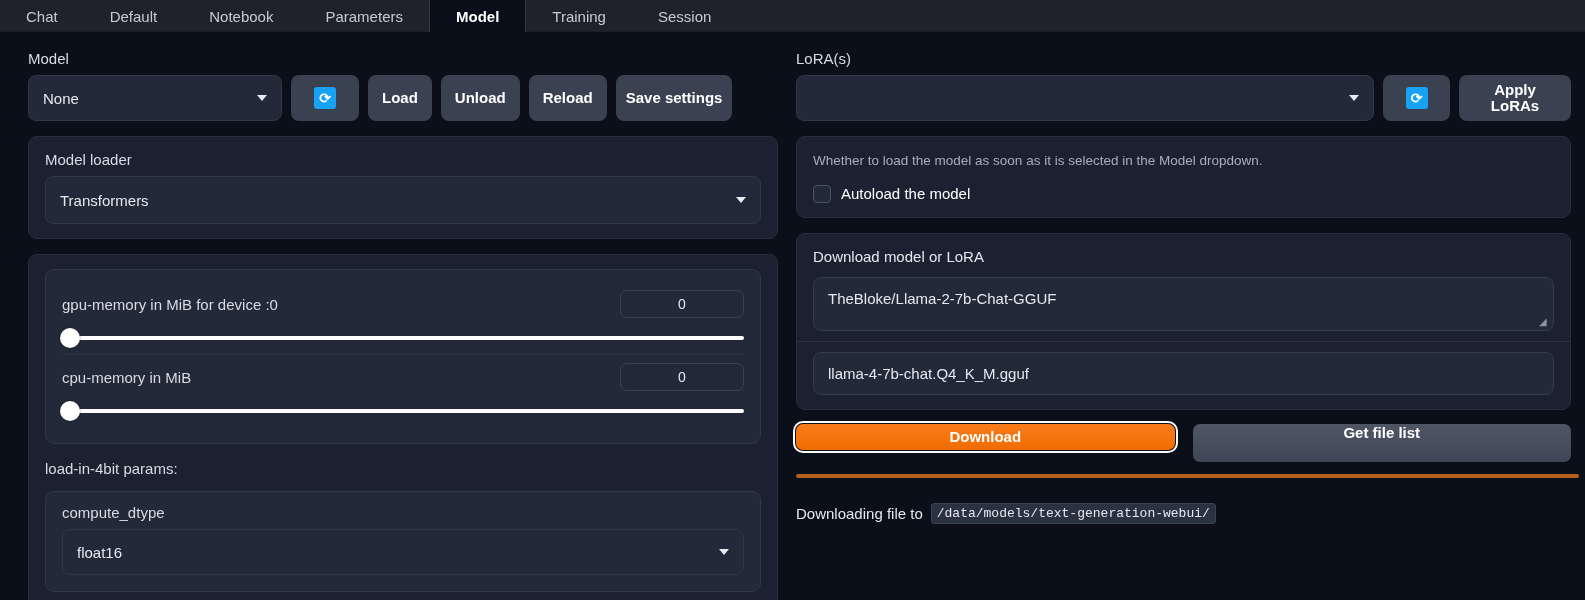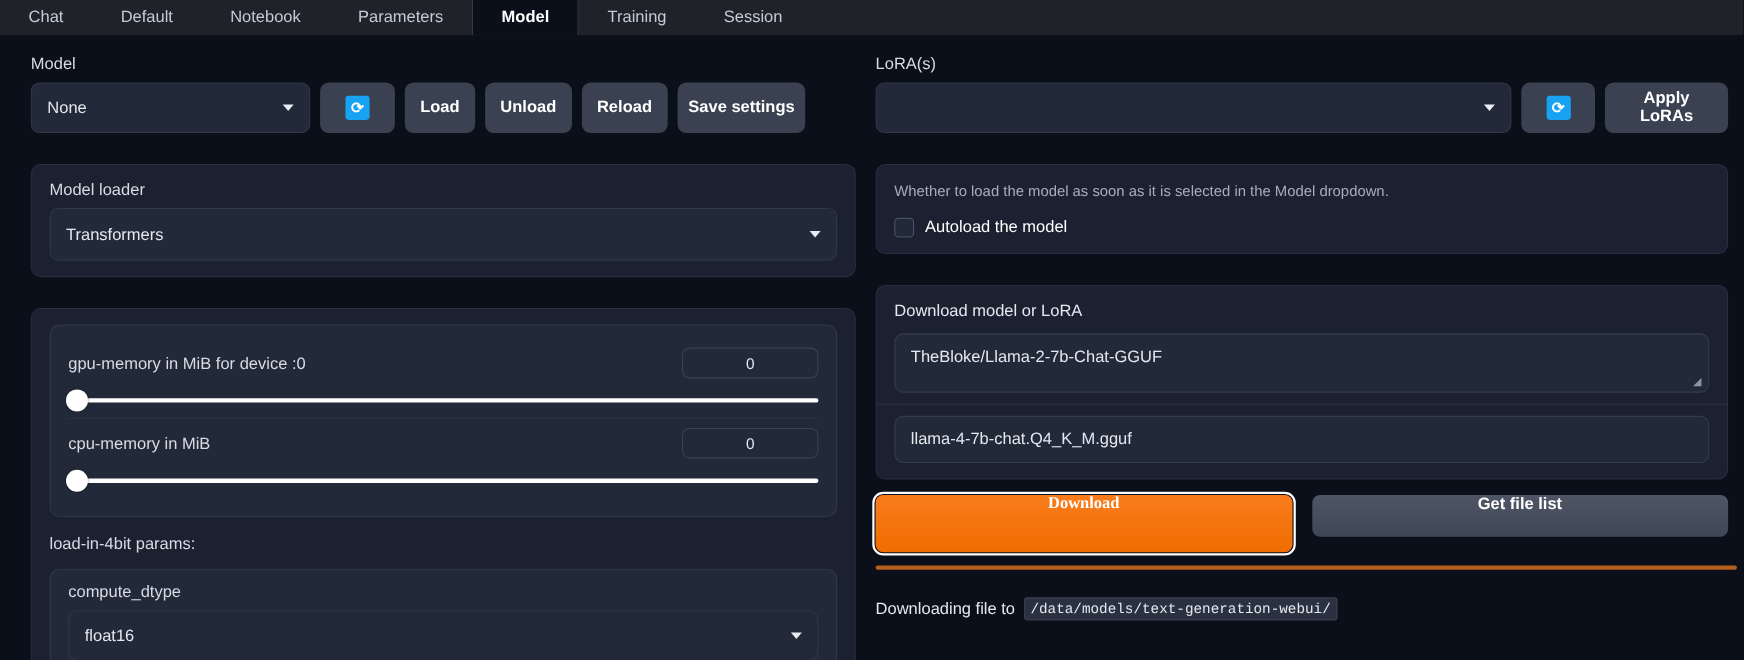--- a/index.html
+++ b/index.html
@@ -9,21 +9,21 @@
     background: #0b0f19;
     font-family: "Liberation Sans", sans-serif;
     overflow: hidden;
   }
 
   
   .tabbar {
     height: 32px;
     background: #1f2228;
     display: flex;
-    align-items: center;
+    align-items: flex-start;
     border-bottom: 1px solid #1a1d23;
   }
   .tab {
     padding: 0 26px;
     display: flex; align-items: center;
     font-size: 15px;
     color: #c5cbd6;
     height: 32px;
     white-space: nowrap;
   }
@@ -101,21 +101,21 @@
     font-size: 14px;
     line-height: 1;
   }
   .btn-wrap { flex-direction: column; padding: 0 10px; }
 
   
   .panel {
     background: #1b2130;
     border: 1px solid #262e3f;
     border-radius: 9px;
-    margin: 28px 0 0 28px;
+    margin: 15px 0 0 28px;
     width: 750px;
     padding: 14px 16px;
   }
   .col-right .panel { margin-left: 6px; width: 775px; }
 
   .panel-inner {
     background: #222938;
     border: 1px solid #2f3748;
     border-radius: 9px;
     padding: 12px 16px 16px 16px;
@@ -182,28 +182,27 @@
   .resize-grip {
     position: absolute; right: 4px; bottom: 3px;
     width: 10px; height: 10px;
     color: #8c93a1; font-size: 10px; line-height: 10px;
   }
   .tb-divider { height: 1px; background: #2b3343; margin: 10px -16px; }
 
   .dl-btn-row { display: flex; gap: 18px; padding: 0 14px 0 6px; margin-top: 14px; }
   .btn-download {
     flex: 1;
-    height: 52px;
+    height: 26px;
     background: linear-gradient(180deg,#f97c1c 0%,#ef6c00 100%);
     border-radius: 7px;
     color: #ffffff; font-weight: bold; font-size: 15px;
-    display: flex; justify-content: center;
+    display: flex; align-items: center; justify-content: center;
     outline: 2px solid #ffffff;
     outline-offset: 1px;
-    font-family: Liberation Serif, serif;
   }
   .btn-getlist {
     flex: 1;
     height: 38px;
     background: linear-gradient(180deg,#4e5666 0%,#3f4757 100%);
     border-radius: 7px;
     color: #ffffff; font-weight: bold; font-size: 15px;
     display: flex; align-items: flex-start; justify-content: center;
   }
 

